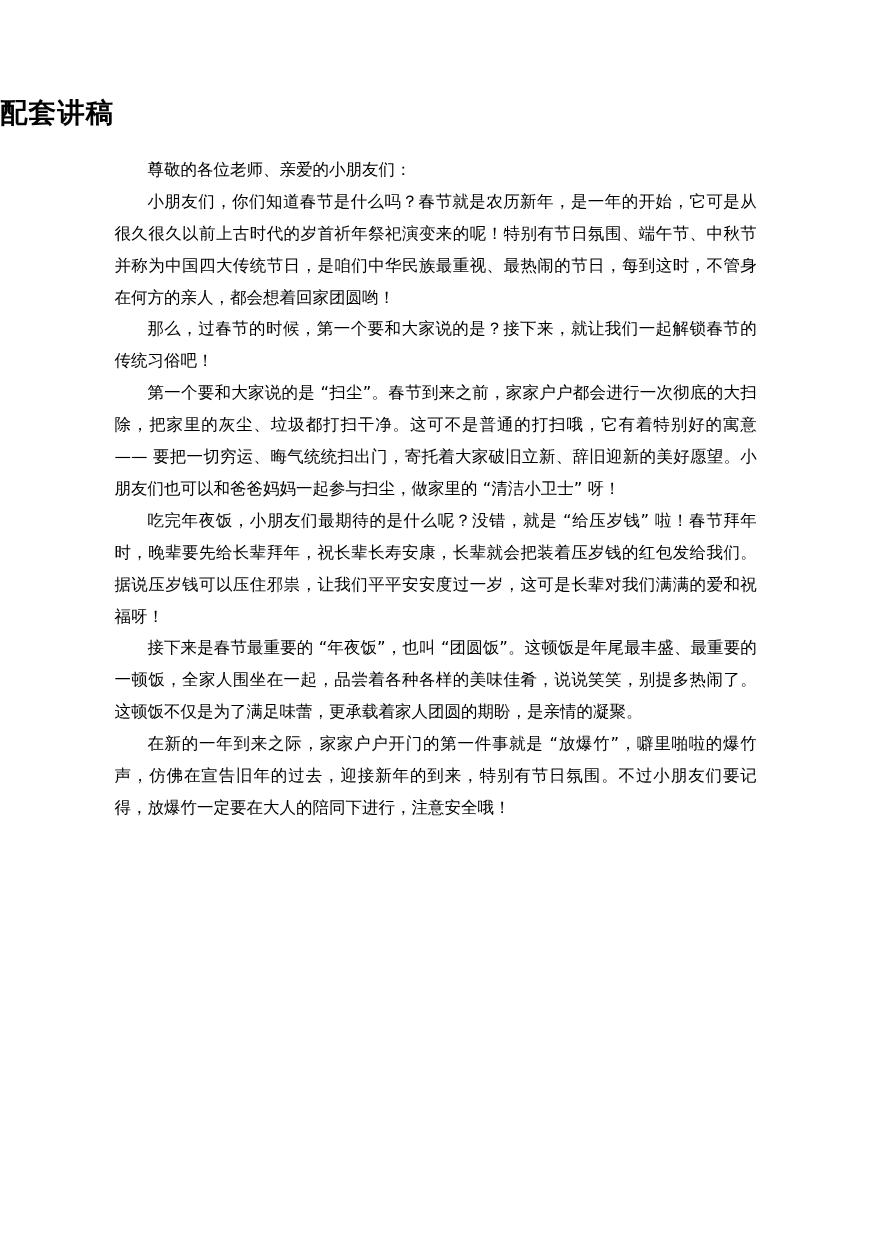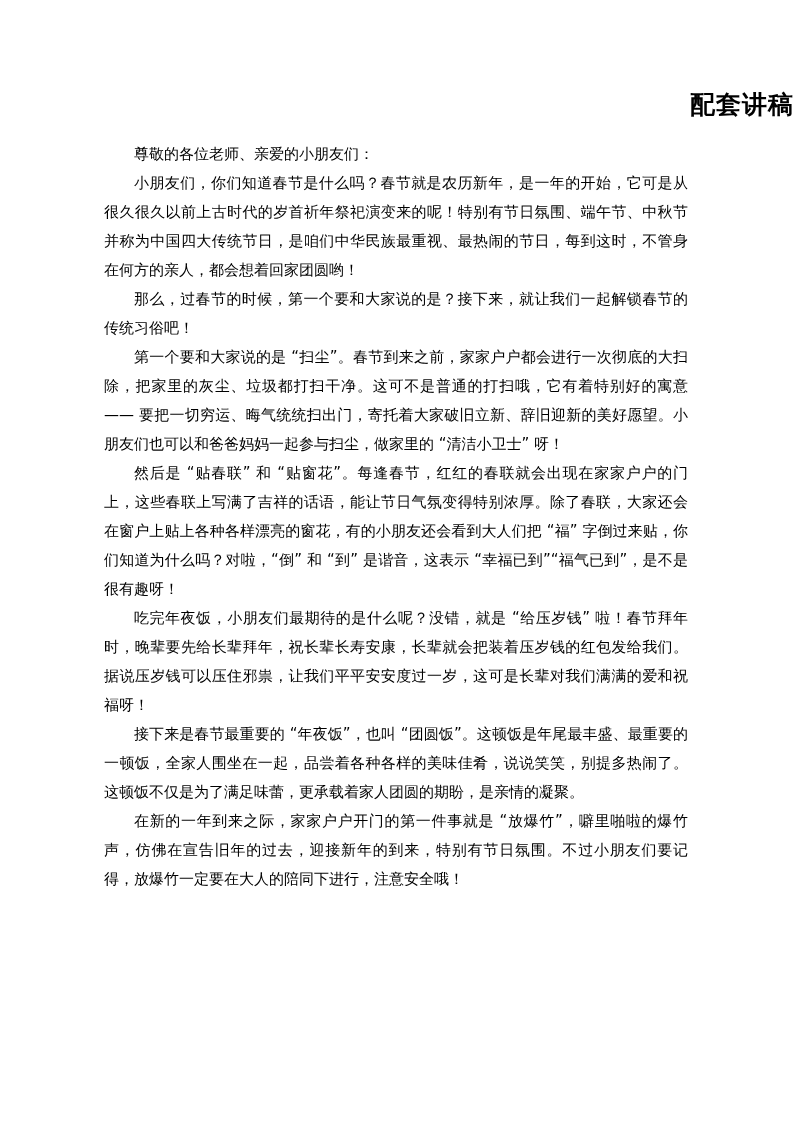--- a/index.html
+++ b/index.html
@@ -14,22 +14,22 @@
     margin: 0 auto;
     background: #ffffff;
     overflow: hidden;
     box-sizing: border-box;
   }
   .doc-title {
     position: absolute;
     left: 0;
     top: 88px;
     width: 794px;
-    text-align: right;
-    font-family: Liberation Serif, serif;
+    text-align: left;
+    font-family: Liberation Mono, monospace;
     font-weight: bold;
     font-size: 25px;
     line-height: 34px;
     color: #000000;
     letter-spacing: 1px;
   }
   .body-block {
     position: absolute;
     left: 104px;
     top: 140px;
@@ -53,19 +53,18 @@
 
 <div class="page">
 
   <div class="doc-title">配套讲稿</div>
 
   <div class="body-block">
     <p class="para">尊敬的各位老师、亲爱的小朋友们：</p>
     <p class="para">小朋友们，你们知道春节是什么吗？春节就是农历新年，是一年的开始，它可是从很久很久以前上古时代的岁首祈年祭祀演变来的呢！特别有节日氛围、端午节、中秋节并称为中国四大传统节日，是咱们中华民族最重视、最热闹的节日，每到这时，不管身在何方的亲人，都会想着回家团圆哟！</p>
     <p class="para">那么，过春节的时候，第一个要和大家说的是？接下来，就让我们一起解锁春节的传统习俗吧！</p>
     <p class="para">第一个要和大家说的是 “扫尘”。春节到来之前，家家户户都会进行一次彻底的大扫除，把家里的灰尘、垃圾都打扫干净。这可不是普通的打扫哦，它有着特别好的寓意 —— 要把一切穷运、晦气统统扫出门，寄托着大家破旧立新、辞旧迎新的美好愿望。小朋友们也可以和爸爸妈妈一起参与扫尘，做家里的 “清洁小卫士” 呀！</p>
-    <p class="para">然后是 “贴春联” 和 “贴窗花”。每逢春节，红红的春联就会出现在家家户户的门上，这些春联上写满了吉祥的话语，能让节日气氛变得特别浓厚。除了春联，大家还会在窗户上贴上各种各样漂亮的窗花，有的小朋友还会看到大人们把 “福” 字倒过来贴，你们知道为什么吗？对啦，“倒” 和 “到” 是谐音，这表示 “幸福已到”“福气已到”，是不是很有趣呀！</p>
     <p class="para">吃完年夜饭，小朋友们最期待的是什么呢？没错，就是 “给压岁钱” 啦！春节拜年时，晚辈要先给长辈拜年，祝长辈长寿安康，长辈就会把装着压岁钱的红包发给我们。据说压岁钱可以压住邪祟，让我们平平安安度过一岁，这可是长辈对我们满满的爱和祝福呀！</p>
     <p class="para">接下来是春节最重要的 “年夜饭”，也叫 “团圆饭”。这顿饭是年尾最丰盛、最重要的一顿饭，全家人围坐在一起，品尝着各种各样的美味佳肴，说说笑笑，别提多热闹了。这顿饭不仅是为了满足味蕾，更承载着家人团圆的期盼，是亲情的凝聚。</p>
     <p class="para">在新的一年到来之际，家家户户开门的第一件事就是 “放爆竹”，噼里啪啦的爆竹声，仿佛在宣告旧年的过去，迎接新年的到来，特别有节日氛围。不过小朋友们要记得，放爆竹一定要在大人的陪同下进行，注意安全哦！</p>
   </div>
 
 </div>
 
 </body></html>

